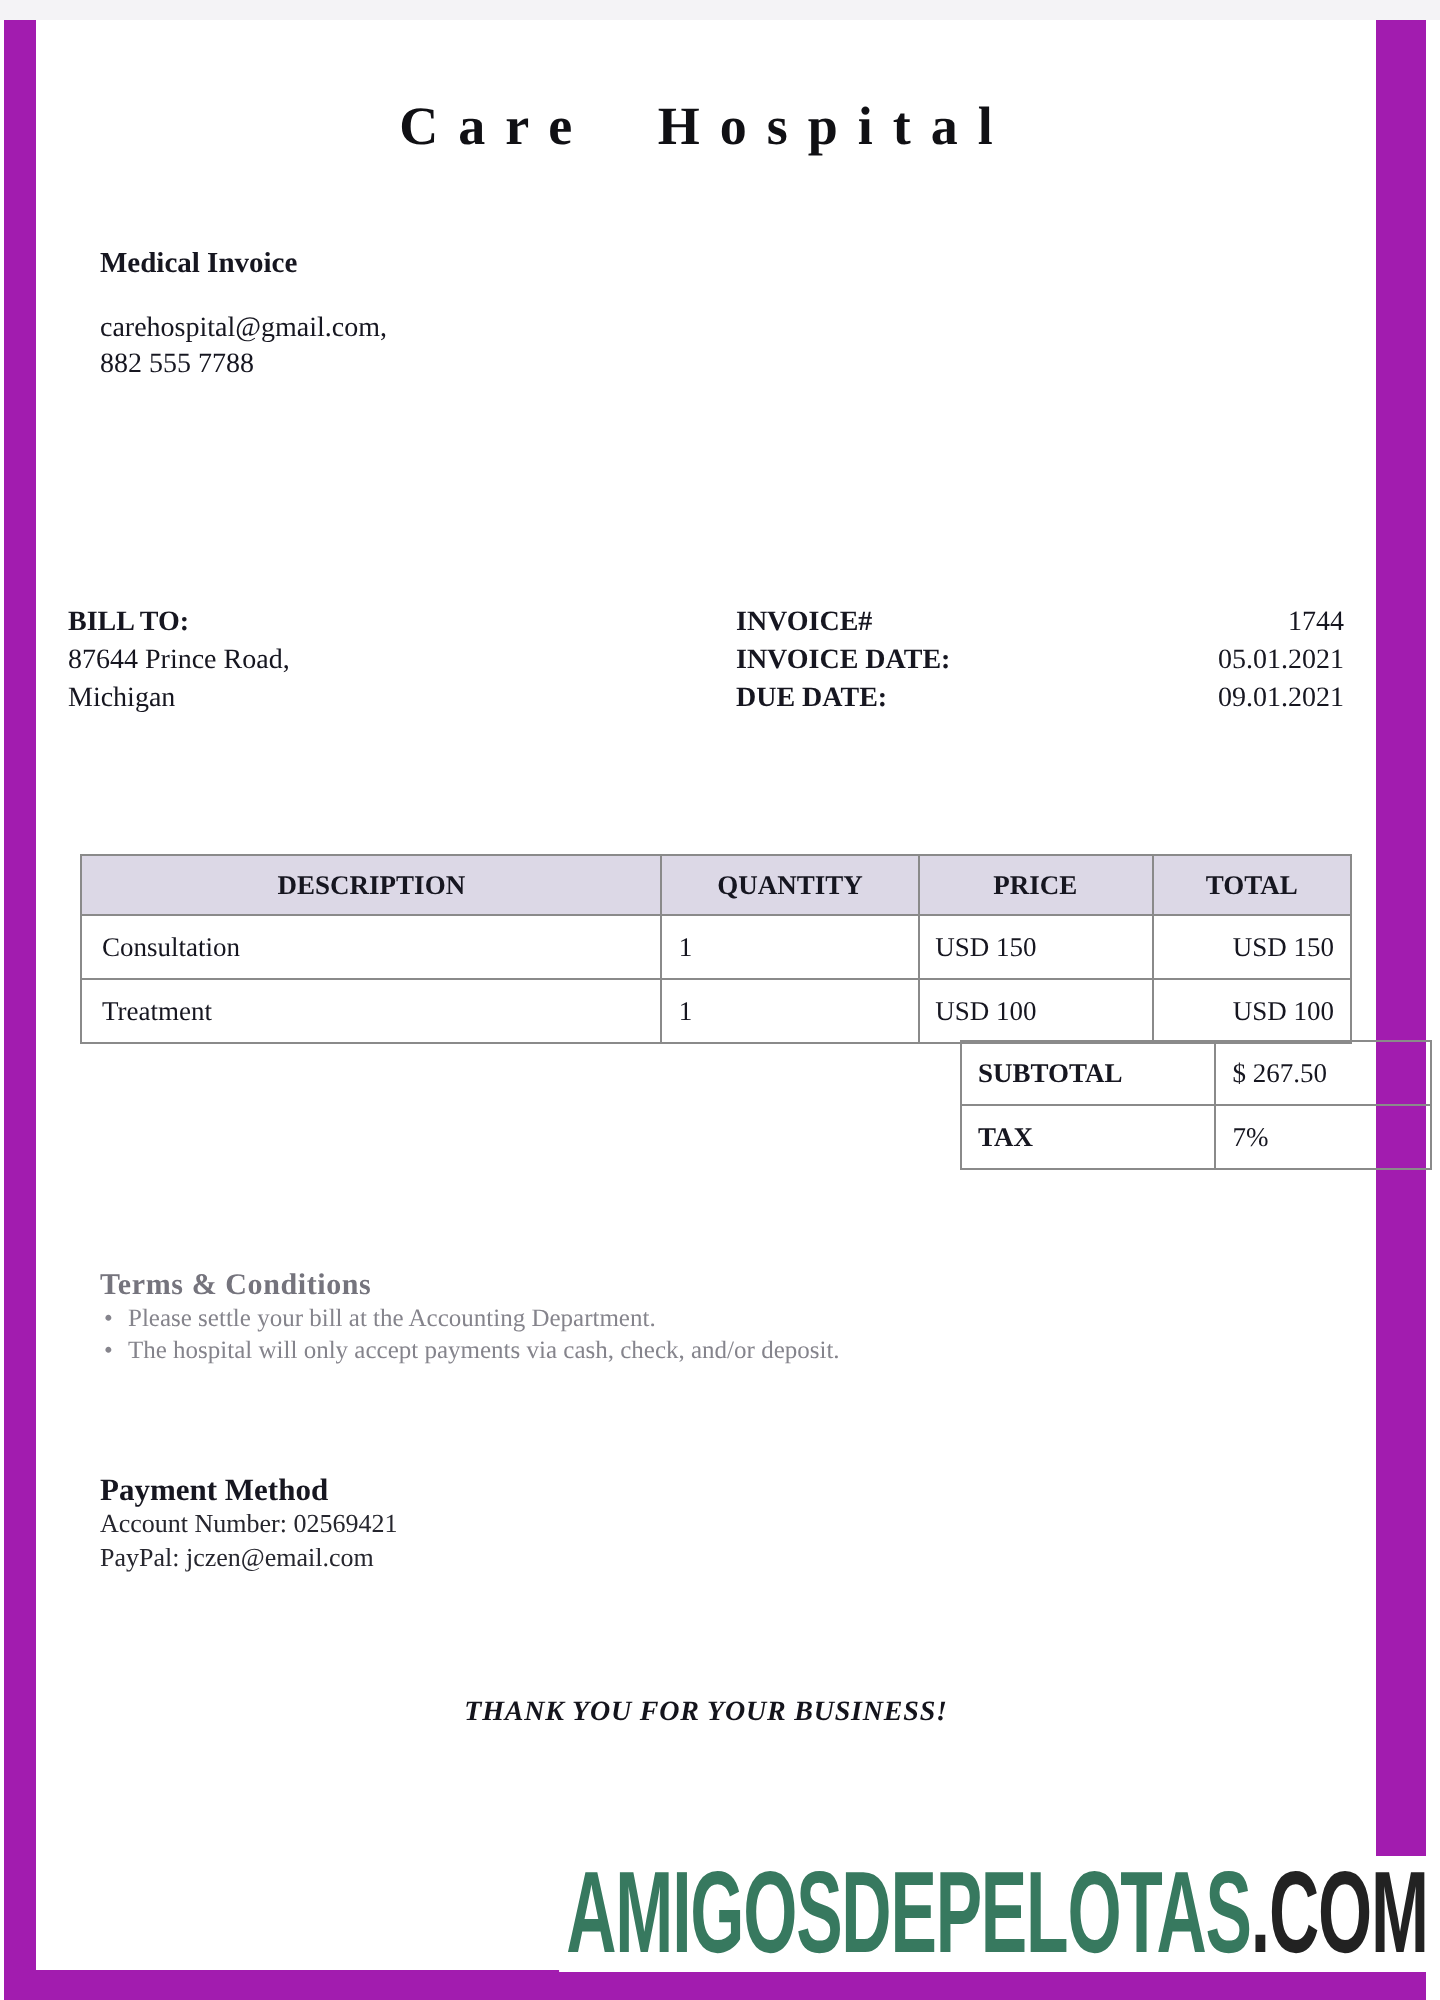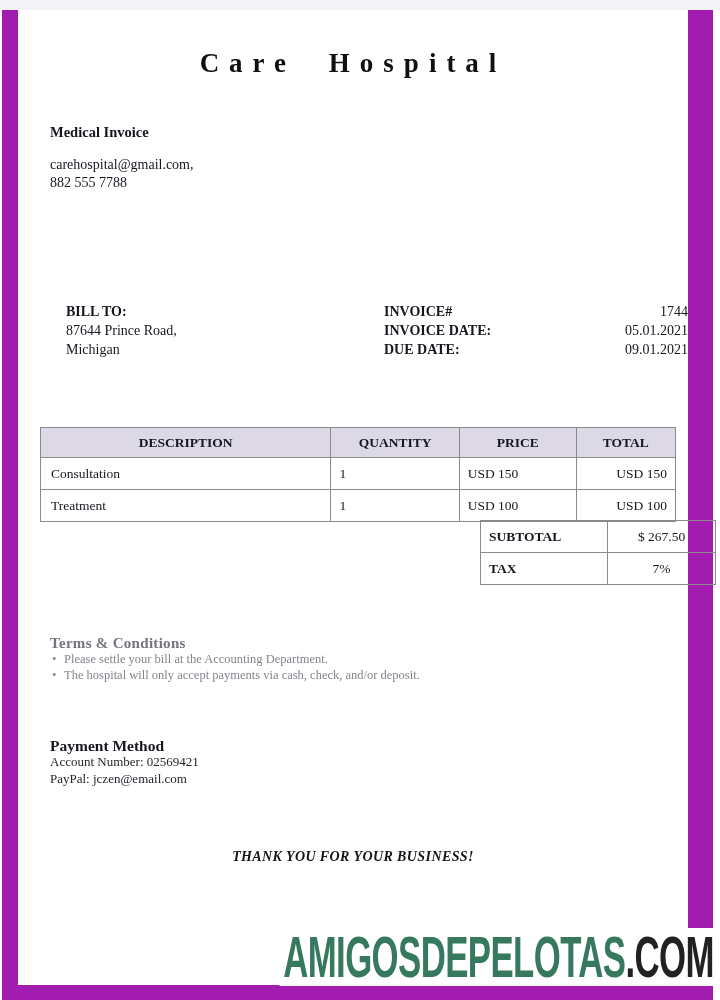--- a/index.html
+++ b/index.html
@@ -16,44 +16,44 @@
   .page{ position:absolute; left:16px; top:0; width:670px; height:975px; background:#ffffff; }
 
   .title{
     position:absolute; top:38px; left:0; width:100%;
     text-align:center; font-size:27px; font-weight:700;
     letter-spacing:10px; word-spacing:16px; color:#101014;
   }
   .doc-type{ position:absolute; top:114px; left:32px; font-size:14.5px; font-weight:700; }
   .contact{ position:absolute; top:146px; left:32px; font-size:14px; line-height:18px; }
 
-  .bill-to{ position:absolute; top:292px; left:48px; font-size:14px; line-height:19px; }
+  .bill-to{ position:absolute; top:292px; left:16px; font-size:14px; line-height:19px; }
   .bill-to .hdr{ font-weight:700; }
 
-  .meta{ position:absolute; top:292px; left:350px; width:304px; font-size:14px;margin-left:16px; }
+  .meta{ position:absolute; top:292px; left:350px; width:304px; font-size:14px; }
   .meta-row{ display:flex; justify-content:space-between; line-height:19px; }
   .meta-row .lbl{ font-weight:700; }
   .meta-row .val{ text-align:right; }
 
   table{ border-collapse:collapse; }
   .items-table{ position:absolute; top:417px; left:22px; width:636px; font-size:13.5px; }
   .items-table th, .items-table td{ border:1px solid #8a8a8a; }
   .items-table th{
     background:#dcd8e6; height:30px; font-weight:700; text-align:center;
   }
   .items-table td{ height:32px; padding:0 8px; }
   .col-desc{ width:293px; } .col-qty{ width:129px; }
   .col-price{ width:118px; } .col-total{ width:100px; }
   .cell-desc{ padding-left:10px !important; }
   .cell-total{ text-align:right; }
 
   .summary-table{ position:absolute; top:510px; left:462px; width:236px; font-size:13.5px; }
   .summary-table td{ border:1px solid #8a8a8a; height:32px; padding:0 8px; }
   .sum-lbl{ width:118px; font-weight:700; }
-  .sum-val{ width:100px; text-align:center; }
+  .sum-val{ width:100px; text-align:left; }
   .sum-bold{ font-weight:700; }
 
   .terms{ position:absolute; top:625px; left:32px; width:560px; }
   .terms-heading{ font-size:15px; font-weight:700; color:#75747d; letter-spacing:0.3px; }
   .terms-item{ font-size:12.5px; color:#85848c; line-height:15.5px; padding-left:14px; position:relative; }
   .terms-item::before{ content:"\2022"; position:absolute; left:2px; }
 
   .payment{ position:absolute; top:727px; left:32px; }
   .payment-heading{ font-size:15.5px; font-weight:700; line-height:17px; }
   .payment-line{ font-size:13px; line-height:16.5px; color:#26262e; }

